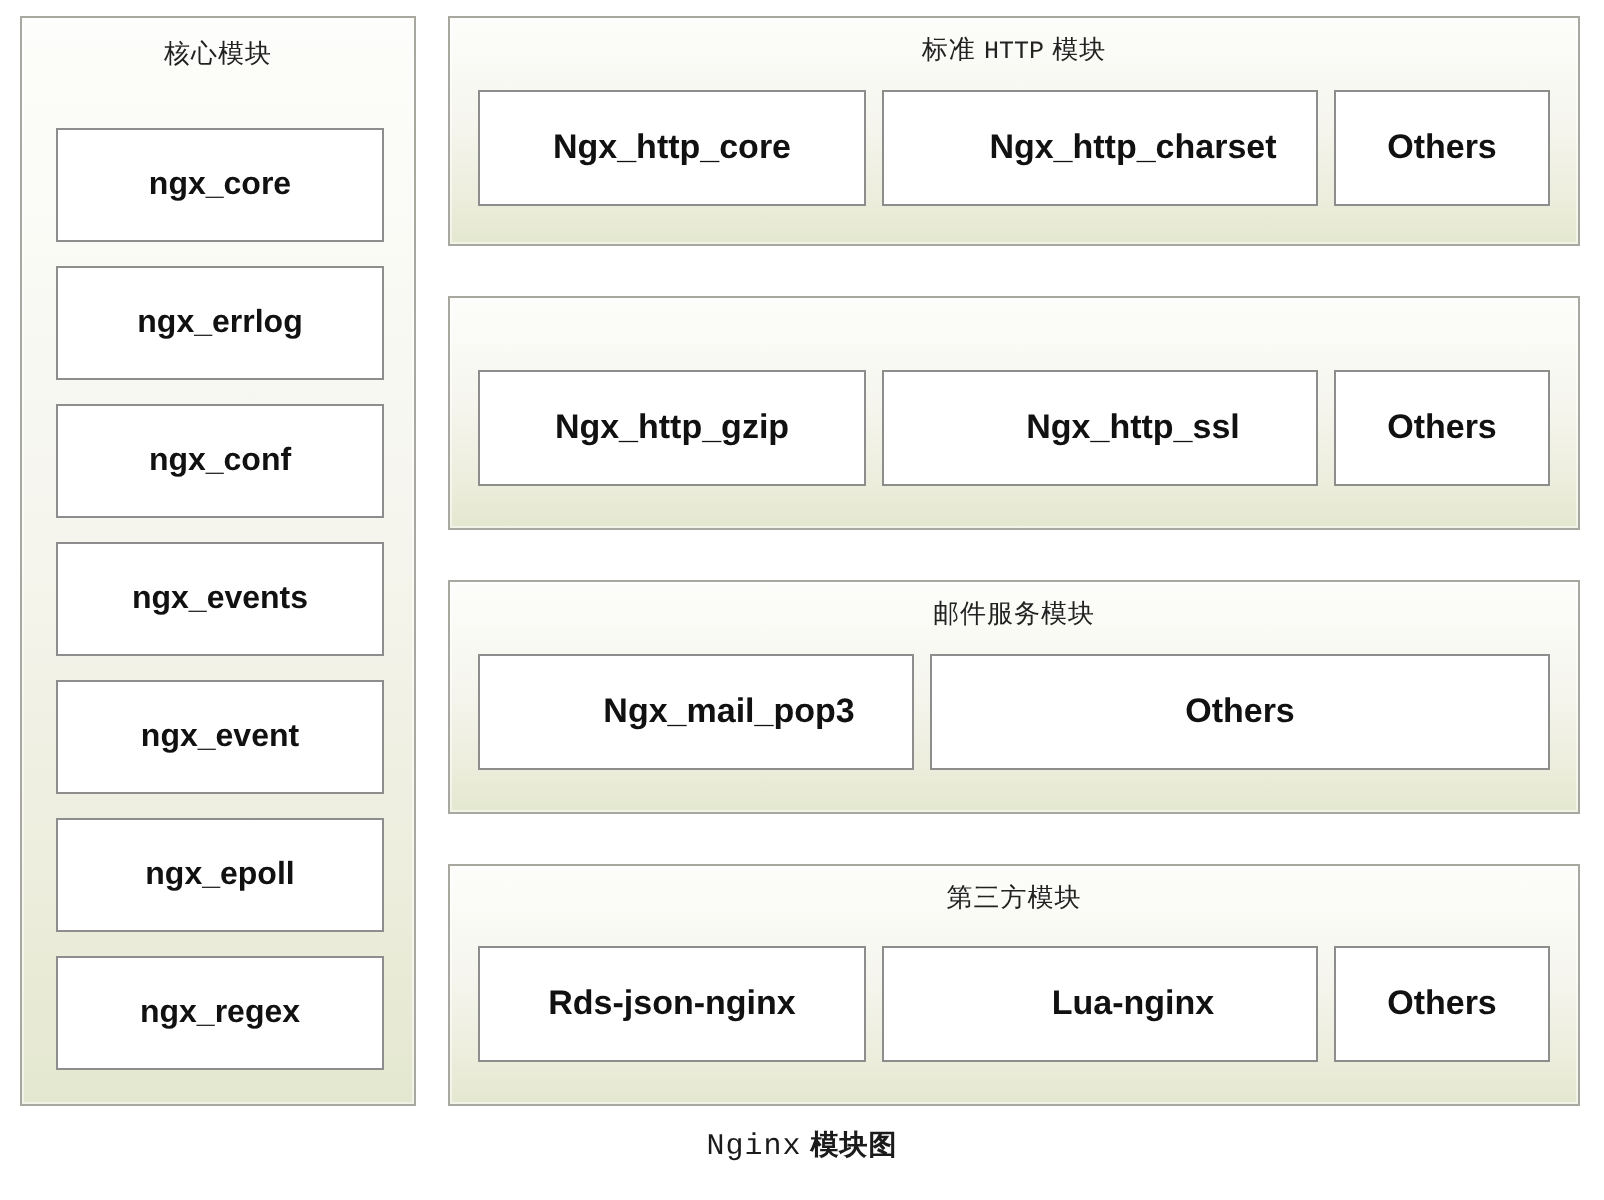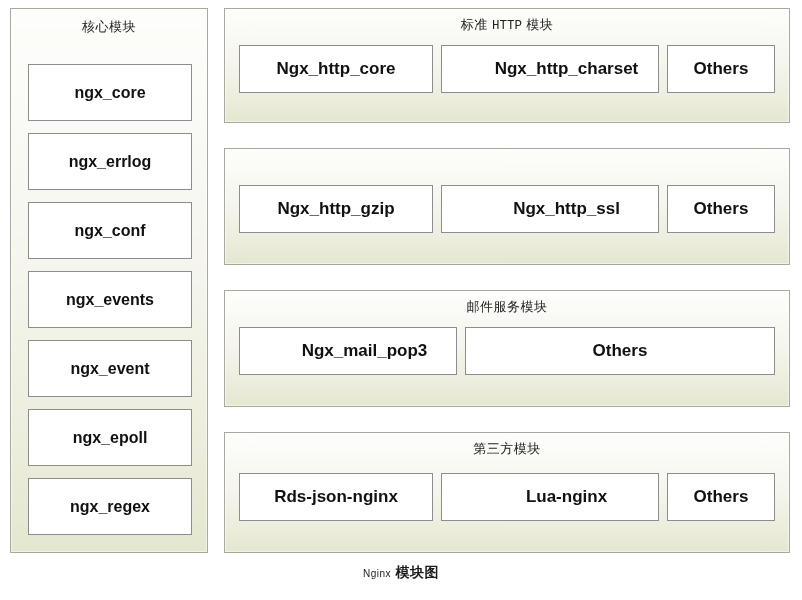--- a/index.html
+++ b/index.html
@@ -99,41 +99,41 @@
     position: absolute;
     left: 14px;
     right: 14px;
     top: 36px;
     display: flex;
     gap: 8px;
   }
   #group-3 .group-row { top: 40px; }
 
   .group-row .mod {
-    height: 48px;
+    height: 58px;
     font-size: 17px;
   }
   .group-row .mod.wide   { flex: 0 0 194px; }
   .group-row .mod.wider  { flex: 0 0 218px; padding-left: 33px; }
   .group-row .mod.narrow { flex: 1 1 auto; }
 
   
   #caption {
     position: absolute;
     left: 0;
     top: 564px;
     width: 802px;
     text-align: center;
     font-size: 14px;
     color: #1b1b1b;
     letter-spacing: 0.5px;
   }
   #caption .mono {
-    font-family: Liberation Sans, sans-serif;
-    font-size: 10px;
+    font-family: Liberation Mono, monospace;
+    font-size: 15px;
   }
   #caption .cjk {
     font-weight: bold;
   }
 </style>
 </head>
 <body>
 
 <div id="diagram">
 

